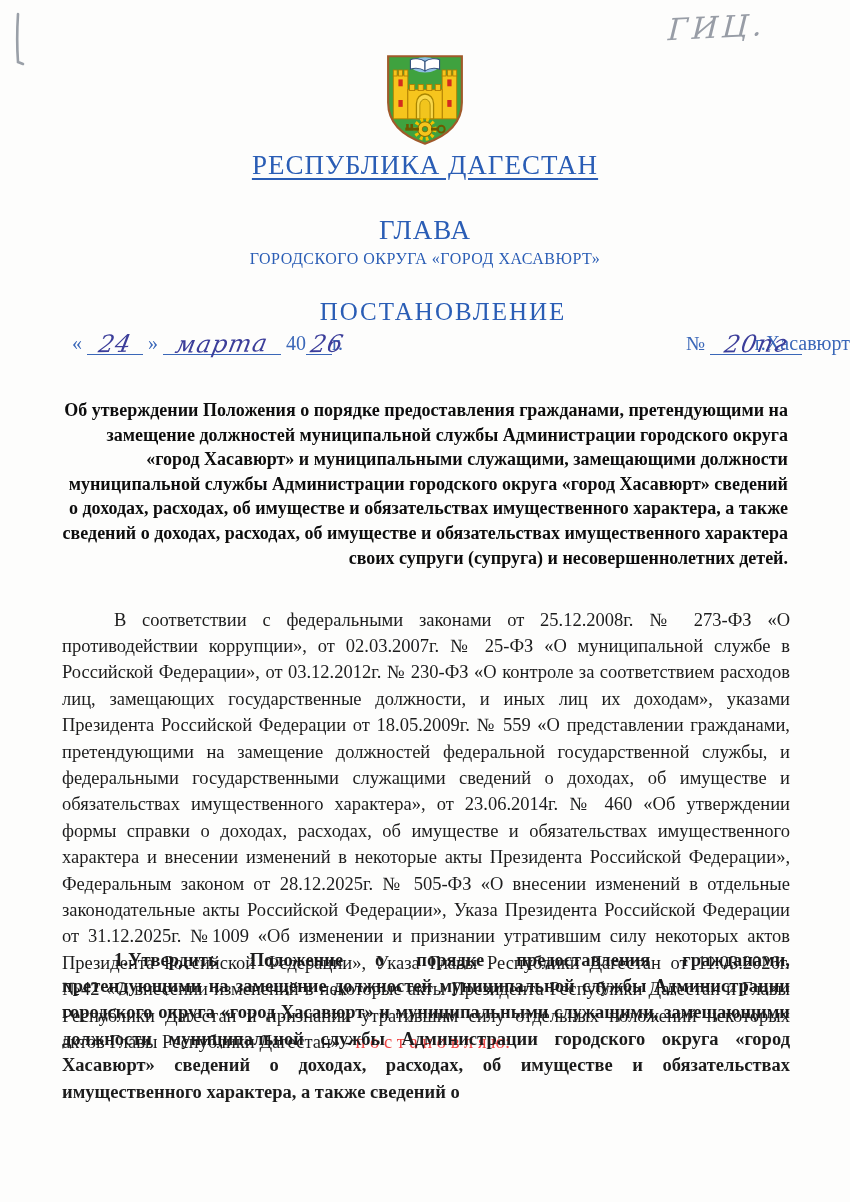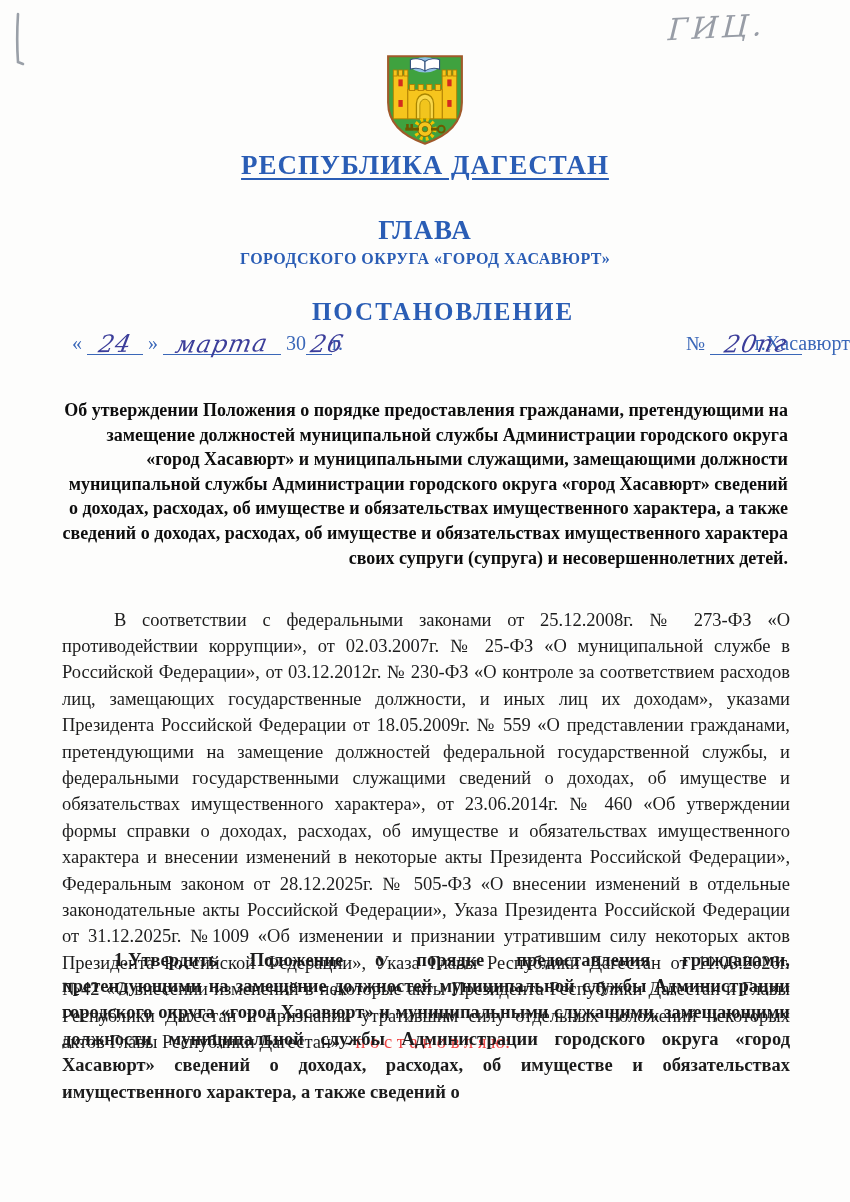--- a/index.html
+++ b/index.html
@@ -24,21 +24,21 @@
     color:#989da6;
     transform:rotate(-3deg) skewX(-6deg);
   }
   
   .emblem-wrap{position:absolute;top:52px;left:0;width:100%;text-align:center;}
   
   .header-block{
     position:absolute;top:150px;left:0;width:100%;
     text-align:center;
     color:#2a5db5;
-    font-weight:bold;
+    font-weight:normal;
   }
   .republic{
     font-size:27px;
     letter-spacing:1px;
     text-decoration:underline;
     text-underline-offset:4px;
   }
   .org1{font-size:27px;margin-top:34px;letter-spacing:1px;}
   .org2{font-size:16px;margin-top:4px;letter-spacing:0.5px;}
   .doctype{font-size:25px;margin-top:30px;letter-spacing:2px;margin-left:36px;}
@@ -151,21 +151,21 @@
     <div class="org2">ГОРОДСКОГО ОКРУГА «ГОРОД ХАСАВЮРТ»</div>
     <div class="doctype">ПОСТАНОВЛЕНИЕ</div>
   </div>
 
   <div class="dateline">
     <div class="dl-left">
       <span>«</span>
       <span class="blank day"><span class="hand">24</span></span>
       <span>»</span>
       <span class="blank month"><span class="hand">марта</span></span>
-      <span>30</span><span class="blank yr"><span class="hand overlap">26</span></span><span>г.</span>
+      <span>40</span><span class="blank yr"><span class="hand overlap">26</span></span><span>г.</span>
     </div>
     <div class="dl-center">г.Хасавюрт</div>
     <div class="dl-right">
       <span>№</span>
       <span class="blank num"><span class="hand">20пг</span></span>
     </div>
   </div>
 
   <div class="subject">Об утверждении Положения о порядке предоставления гражданами, претендующими на замещение должностей муниципальной службы Администрации городского округа «город Хасавюрт» и муниципальными служащими, замещающими должности муниципальной службы Администрации городского округа «город Хасавюрт» сведений о доходах, расходах, об имуществе и обязательствах имущественного характера, а также сведений о доходах, расходах, об имуществе и обязательствах имущественного характера своих супруги (супруга) и несовершеннолетних детей.</div>
 

